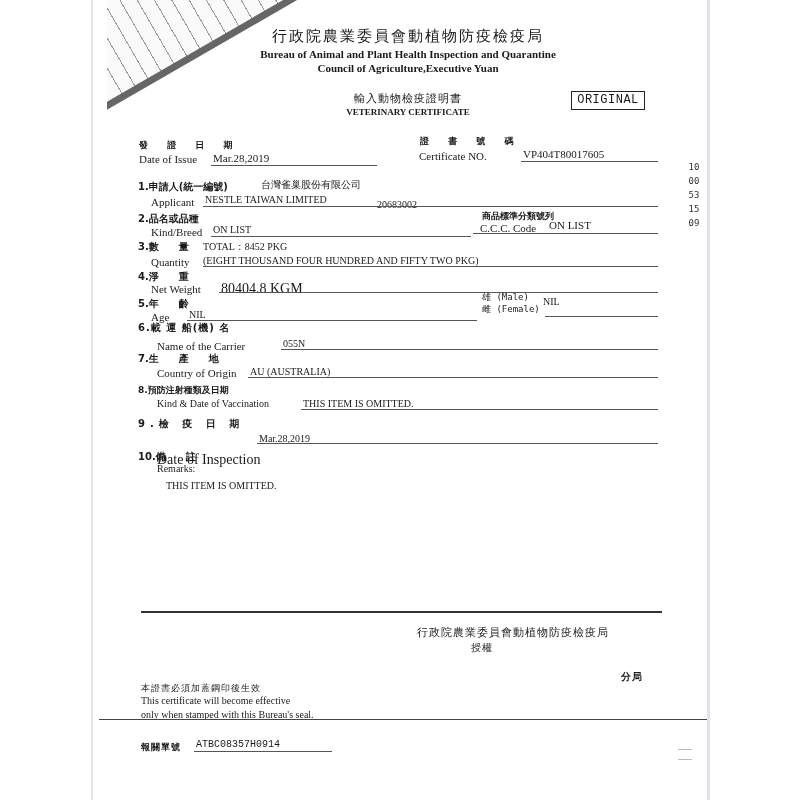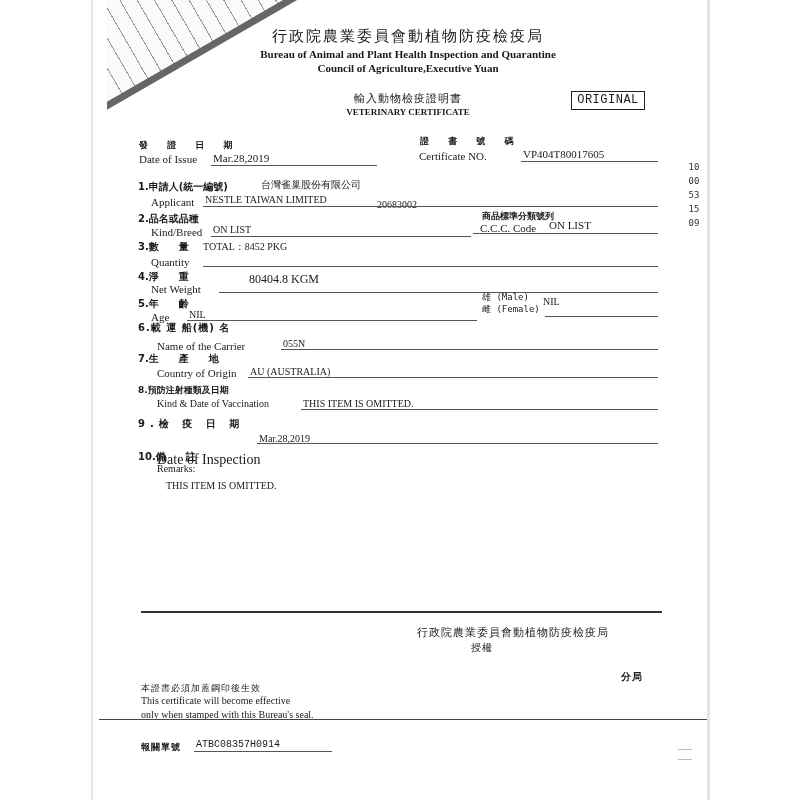--- a/index.html
+++ b/index.html
@@ -90,25 +90,26 @@
   <div class="abs" style="left:120px;top:224px;font-size:10px;">ON LIST</div>
   <div class="rule" style="left:118px;top:236px;width:260px;"></div>
   <div class="abs cjk" style="left:389px;top:210px;font-size:9px;letter-spacing:0;">商品標準分類號列</div>
   <div class="abs lbl" style="left:387px;top:222px;">C.C.C. Code</div>
   <div class="abs" style="left:456px;top:219px;font-size:11px;">ON LIST</div>
   <div class="rule" style="left:380px;top:233px;width:185px;"></div>
 
   <div class="abs cjk" style="left:45px;top:240px;font-size:10px;letter-spacing:0;"><span>3.</span><span>數　　量</span></div>
   <div class="abs" style="left:110px;top:240px;font-size:10px;">TOTAL：8452 PKG</div>
   <div class="abs lbl" style="left:58px;top:256px;">Quantity</div>
+  <div class="abs" style="left:110px;top:255px;font-size:10px;">(EIGHT THOUSAND FOUR HUNDRED AND FIFTY TWO PKG)</div>
   <div class="rule" style="left:110px;top:266px;width:455px;"></div>
 
   <div class="abs cjk" style="left:45px;top:270px;font-size:10px;letter-spacing:0;"><span>4.</span><span>淨　　重</span></div>
   <div class="abs lbl" style="left:58px;top:283px;">Net Weight</div>
-  <div class="abs" style="left:128px;top:272px;font-size:12px;margin-left:28px;">80404.8 KGM</div>
+  <div class="abs" style="left:128px;top:281px;font-size:14px;">80404.8 KGM</div>
   <div class="rule" style="left:126px;top:292px;width:439px;"></div>
 
   <div class="abs cjk" style="left:45px;top:297px;font-size:10px;letter-spacing:0;"><span>5.</span><span>年　　齡</span></div>
   <div class="abs lbl" style="left:58px;top:311px;">Age</div>
   <div class="abs" style="left:96px;top:309px;font-size:10px;">NIL</div>
   <div class="rule" style="left:94px;top:320px;width:290px;"></div>
   <div class="abs" style="left:389px;top:291px;font-family:'DejaVu Sans Mono',monospace;font-size:9px;">雄 (Male)</div>
   <div class="abs" style="left:389px;top:303px;font-family:'DejaVu Sans Mono',monospace;font-size:9px;">雌 (Female)</div>
   <div class="abs" style="left:450px;top:296px;font-size:10px;">NIL</div>
   <div class="rule" style="left:452px;top:316px;width:113px;"></div>

